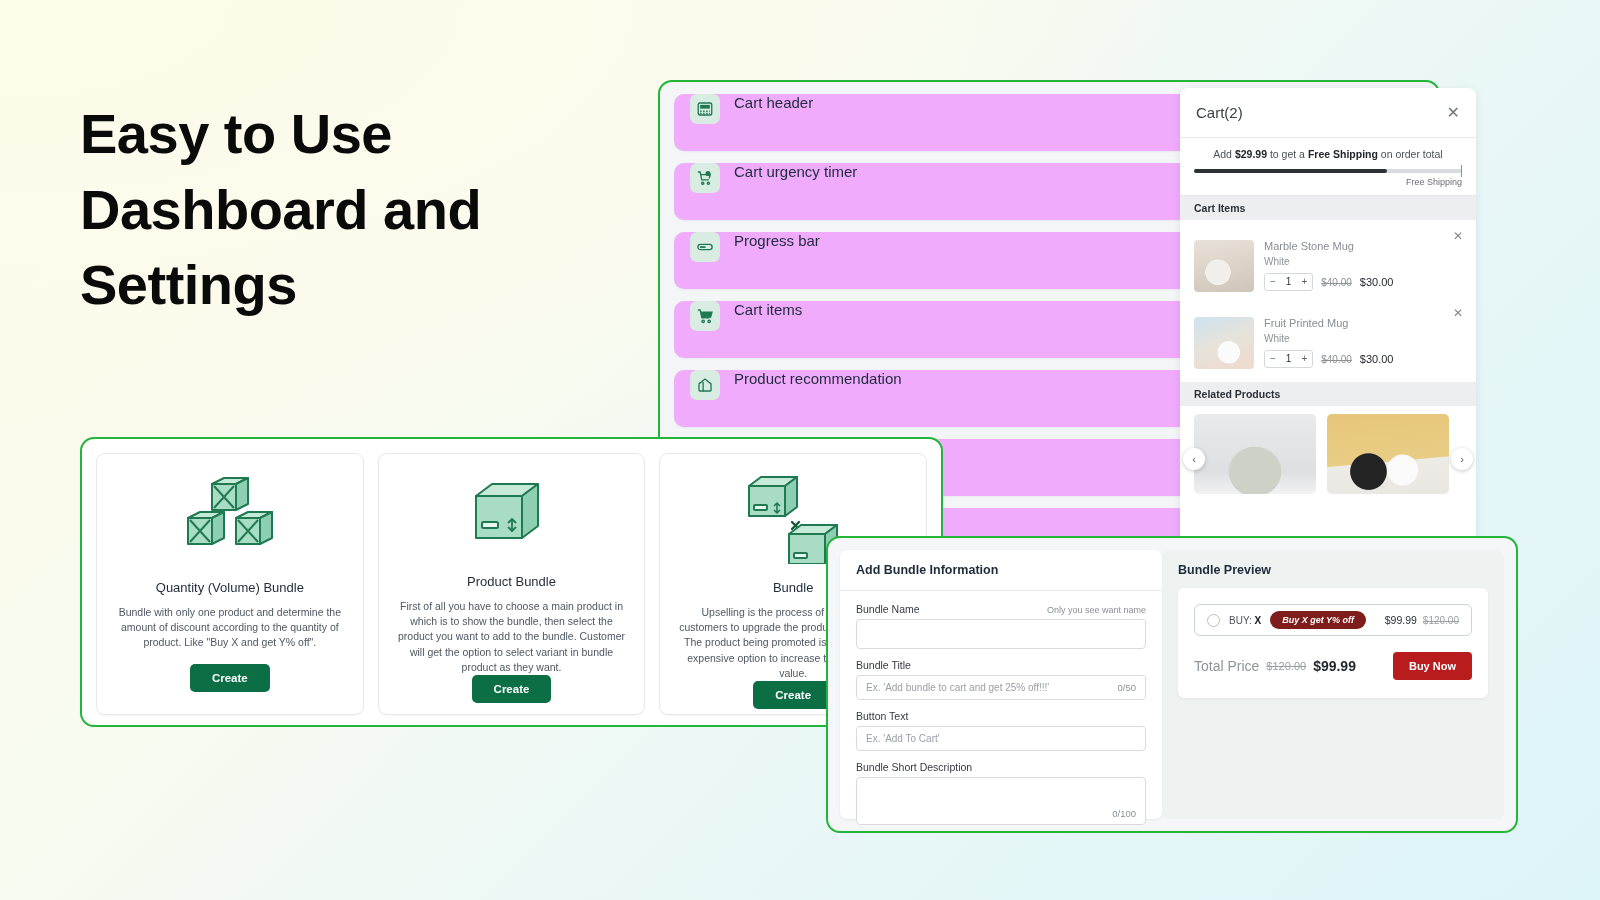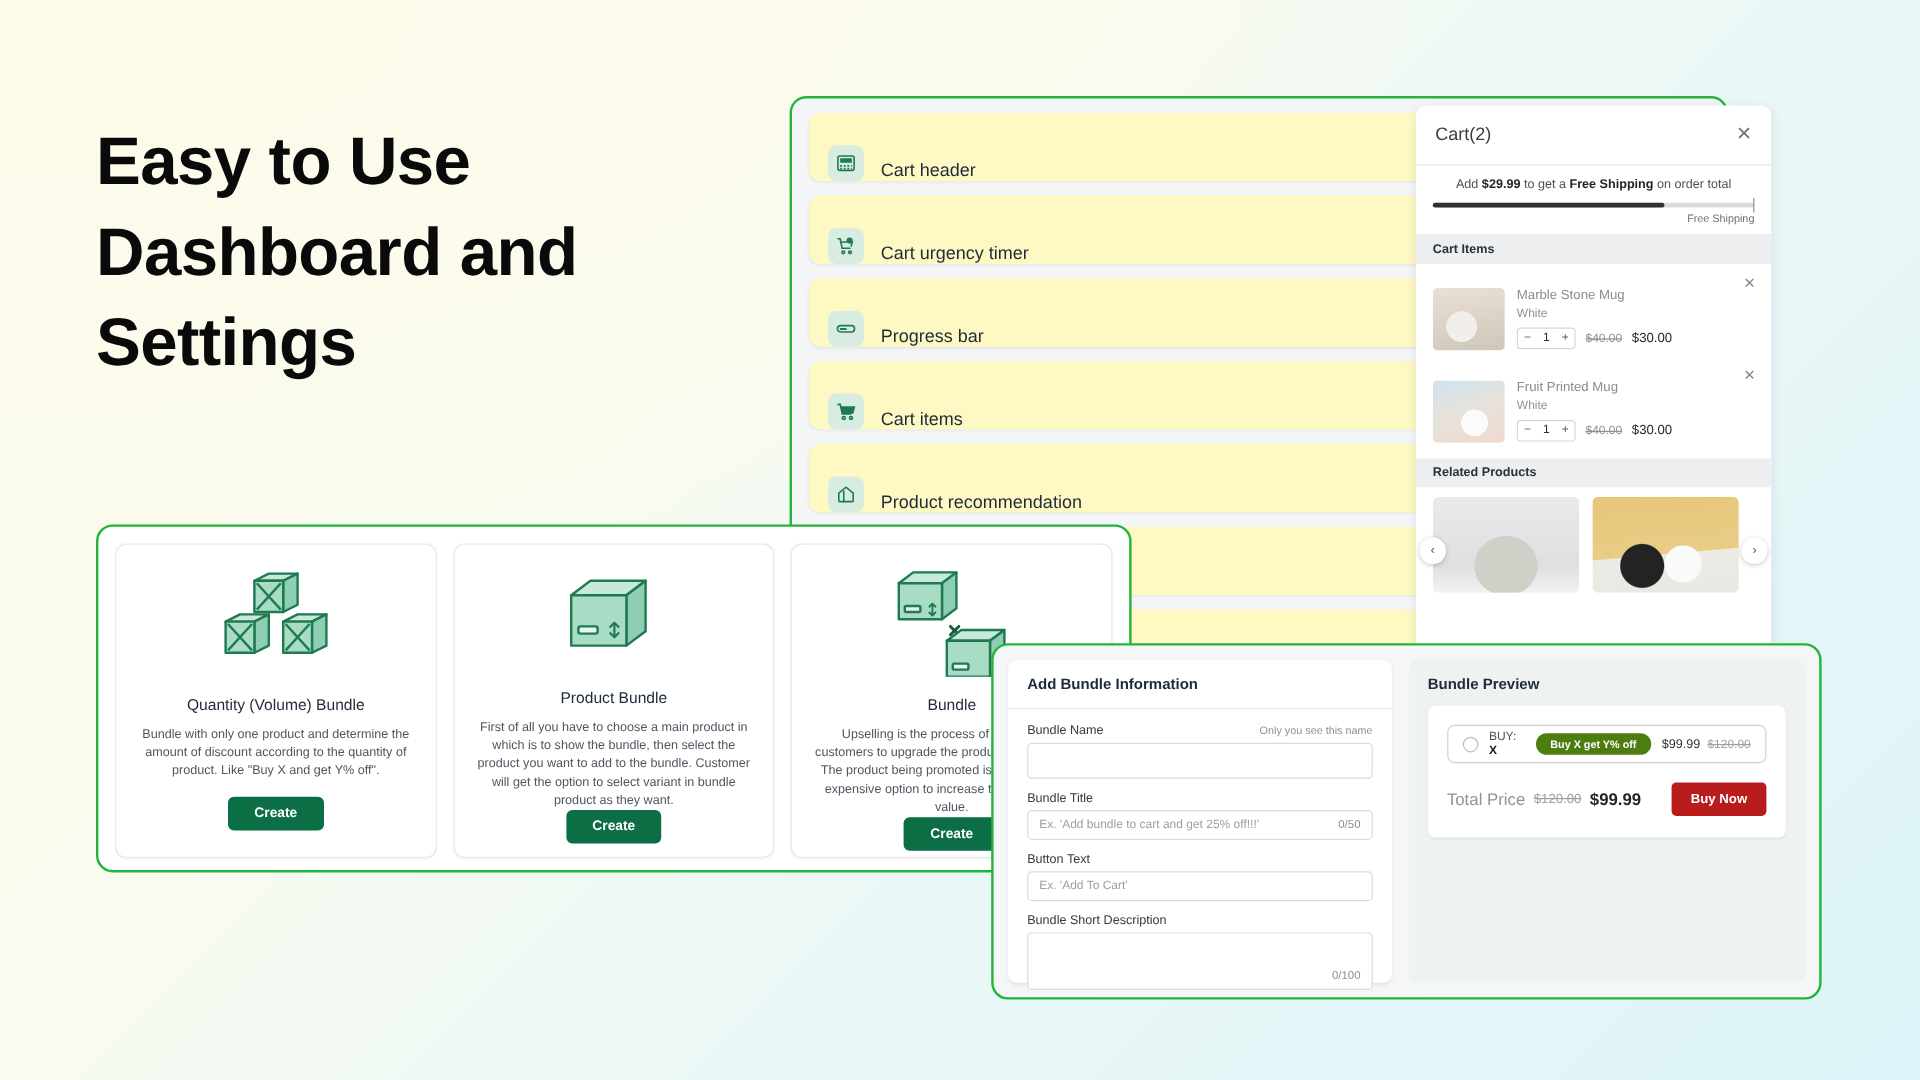--- a/index.html
+++ b/index.html
@@ -26,22 +26,22 @@
     background: #f4f6f8;
   }
 
   
   #settings-panel {
     left: 658px; top: 80px; width: 782px; height: 470px;
     background: #f3f5f7; overflow: hidden;
   }
   .settings-inner { padding: 12px 14px; }
   .setting-row {
-    display: flex; align-items: flex-end;
-    background: #fef9c3; border-radius: 10px;
+    display: flex; align-items: flex-start;
+    background: #f0abfc; border-radius: 10px;
     height: 57px; margin-bottom: 12px; padding: 0 14px 0 16px;
     box-shadow: 0 1px 2px rgba(16,24,40,0.05);
   }
   .setting-icon {
     width: 30px; height: 30px; border-radius: 7px;
     background: #d9ece1; color: #1f7a52;
     display: flex; align-items: center; justify-content: center;
     flex: 0 0 auto;
   }
   .setting-icon svg { width: 18px; height: 18px; }
@@ -174,21 +174,21 @@
     background: #0b6e45; color: #fff; border: none; border-radius: 5px;
     font-size: 11.5px; font-weight: 700; padding: 8px 22px; cursor: pointer;
     font-family: inherit;
   }
 
   
   #bundle-form-panel {
     left: 826px; top: 536px; width: 692px; height: 297px;
     background: #f4f6f8; padding: 12px;
   }
-  .form-cols { display: flex; gap: 14px; height: 100%; }
+  .form-cols { display: flex; height: 100%; }
   .form-left {
     width: 322px; background: #fff; border-radius: 7px;
     box-shadow: 0 1px 3px rgba(16,24,40,0.07); display: flex; flex-direction: column;
   }
   .form-head {
     padding: 13px 16px; font-size: 12.5px; font-weight: 700; color: #1f2b3a;
     border-bottom: 1px solid #e9ecef;
   }
   .form-body { padding: 12px 16px 0; }
   .field { margin-bottom: 10px; }
@@ -224,22 +224,22 @@
     border: 1px solid #cdd2d7; border-radius: 6px; height: 32px;
     display: flex; align-items: center; padding: 0 12px; gap: 9px;
   }
   .radio {
     width: 13px; height: 13px; border-radius: 50%; border: 1.5px solid #b9bec4;
     flex: 0 0 auto; cursor: pointer;
   }
   .offer-buy { font-size: 10px; color: #4b5158; }
   .offer-buy b { color: #14191f; }
   .offer-badge {
-    background: #4d7c0f; color: #fff; border-radius: 11px;
-    font-size: 9px; font-weight: 700; padding: 4px 12px; white-space: nowrap;
+    background: #7f1d1d; color: #fff; border-radius: 11px;
+    font-size: 9px; font-weight: 700; padding: 4px 12px; white-space: nowrap; font-style: italic;
   }
   .offer-prices { margin-left: auto; display: flex; align-items: baseline; gap: 6px; }
   .offer-prices .now { font-size: 10.5px; color: #2b3138; }
   .offer-prices .was { font-size: 10px; color: #9aa0a6; text-decoration: line-through; }
   .total-row { display: flex; align-items: center; margin-top: 16px; }
   .total-label { font-size: 14px; color: #8e949a; }
   .total-was { font-size: 11px; color: #9aa0a6; text-decoration: line-through; margin-left: 7px; }
   .total-now { font-size: 14px; color: #1f252b; font-weight: 700; margin-left: 7px; }
   .buy-now {
     margin-left: auto; background: #b91c1c; color: #fff; border: none;
@@ -530,21 +530,21 @@
 <div class="panel-outline" id="bundle-form-panel">
   <div class="form-cols">
 
     <div class="form-left">
       <div class="form-head">Add Bundle Information</div>
       <div class="form-body">
 
         <div class="field">
           <div class="field-label-row">
             <span class="field-label">Bundle Name</span>
-            <span class="field-hint">Only you see this name</span>
+            <span class="field-hint">Only you see want name</span>
           </div>
           <div class="field-input" style="height:30px">
             <span></span>
           </div>
         </div>
 
         <div class="field">
           <div class="field-label-row">
             <span class="field-label">Bundle Title</span>
           </div>

